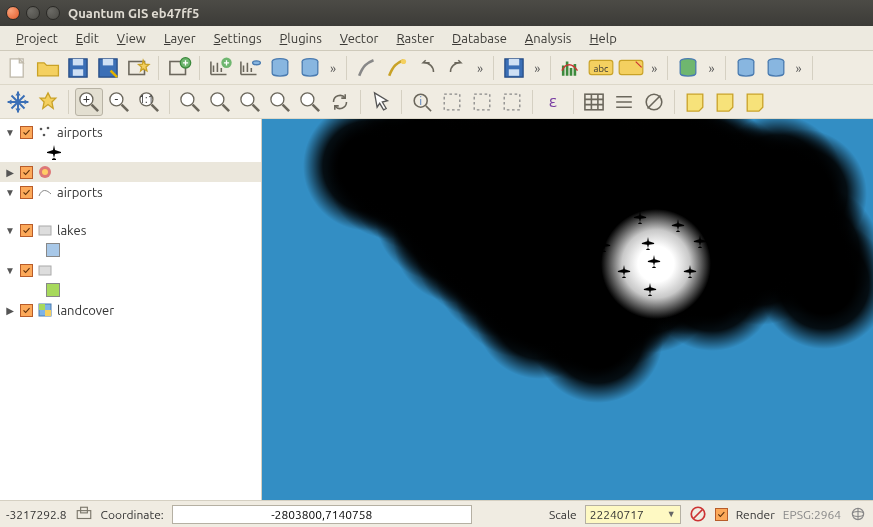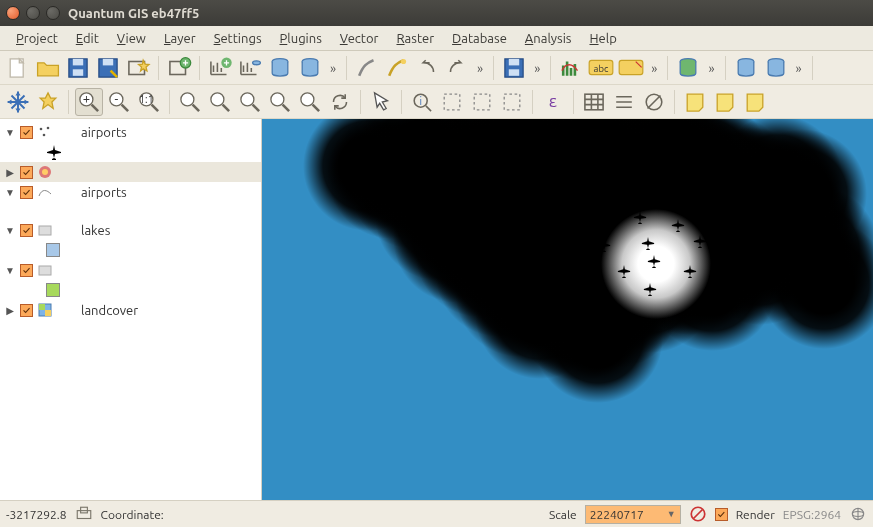--- a/index.html
+++ b/index.html
@@ -32,36 +32,36 @@
   .layers { width: 262px; background: #f0ece2; border-right: 1px solid #d5d0c2; display: flex; flex-direction: column; }
   .layers-header { height: 21px; display: flex; align-items: center; justify-content: space-between; padding: 0 6px; font-size: 12px; color: #3b3a36; border-bottom: 1px solid #d5d0c2; background: #ebe7dc; }
   .layers-header .hicons { display: flex; gap: 2px; }
   .hicon { width: 14px; height: 12px; border: 1px solid #a8a396; border-radius: 2px; font-size: 9px; display:flex; align-items:center; justify-content:center; color:#666; }
   .layers-body { flex: 1; background: #fff; overflow: auto; padding: 3px 0; font-size: 13px; color: #333; }
   .lrow { display: flex; align-items: center; height: 20px; padding: 0 4px; gap: 4px; }
   .lrow.sel { background: #ebe7dc; }
   .lrow .arr { width: 12px; font-size: 10px; color: #555; text-align: center; }
   .lrow .chk { width: 13px; height: 13px; border: 1px solid #b85c2a; background: #fca95a; display:flex; align-items:center; justify-content:center; font-size:10px; color:#5a2e0b; font-weight:bold; }
   .lrow .sym { width: 16px; height: 16px; display:flex; align-items:center; justify-content:center; }
-  .lrow .lbl { flex:1; white-space:nowrap;margin-left:24px; }
+  .lrow .lbl { flex:1; white-space:nowrap; }
   .lrow .lbl.ul { text-decoration: underline; font-weight: bold; }
   .lrow.sub { padding-left: 46px; }
   .sw { width: 14px; height: 14px; border: 1px solid #888; }
 
   
   .mapwrap { flex: 1; position: relative; background: #328cc1; }
   .map { position:absolute; inset:0; background:#338ec4; overflow:hidden; }
   .land { position:absolute; left:280px; top:0; width:140px; height:26px; background:#a7d95c; border-radius: 0 0 40% 40% / 0 0 90% 90%; }
   .plane { position:absolute; width:14px; height:14px; }
   .plane svg { width:14px; height:14px; }
 
   
   .status { height: 27px; background: #f0ece2; border-top: 1px solid #d5d0c2; display:flex; align-items:center; padding: 0 6px; gap: 8px; font-size: 12px; color:#333; }
   .status input.coord { width: 300px; height: 19px; text-align: center; font-size: 12px; border:1px solid #b5b0a3; background:#fff; }
-  .status .scalebox { width: 96px; height: 19px; border:1px solid #b5b0a3; background:#fdba74; display:flex; align-items:center; padding:0 4px; justify-content:space-between; font-size:12px; }
+  .status .scalebox { width: 96px; height: 19px; border:1px solid #b5b0a3; background:#fef9c3; display:flex; align-items:center; padding:0 4px; justify-content:space-between; font-size:12px; }
   .status .scalebox .dd { font-size:9px; color:#666; }
   .status .schk { width:13px; height:13px; border:1px solid #b85c2a; background:#fca95a; display:flex; align-items:center; justify-content:center; font-size:10px; color:#5a2e0b; font-weight:bold; }
   .status .epsg { color:#888; }
   .tinyic { width:18px; height:18px; display:flex; align-items:center; justify-content:center; }
 
 </style>
 </head>
 <body>
 
 <div class="titlebar">
@@ -752,20 +752,21 @@
 
 <div class="status">
   <span>-3217292.8</span>
   <span class="tinyic">
     <svg viewBox="0 0 16 16">
         <rect x="2" y="5" width="12" height="7" fill="none" stroke="#7a766a"></rect>
         <rect x="5" y="2" width="6" height="5" fill="none" stroke="#7a766a"></rect>
       </svg>
   </span>
   <span>Coordinate:</span>
+  <input class="coord" value="-2803800,7140758" style="">
   <span style="flex:1"></span>
   <span>Scale</span>
   <div class="scalebox">
     <span>22240717</span>
     <span class="dd">▼</span>
   </div>
   <span class="tinyic">
     <svg viewBox="0 0 16 16">
         <circle cx="8" cy="8" r="6" fill="none" stroke="#c33" stroke-width="1.5"></circle>
         <line x1="4" y1="12" x2="12" y2="4" stroke="#c33" stroke-width="1.5"></line>

